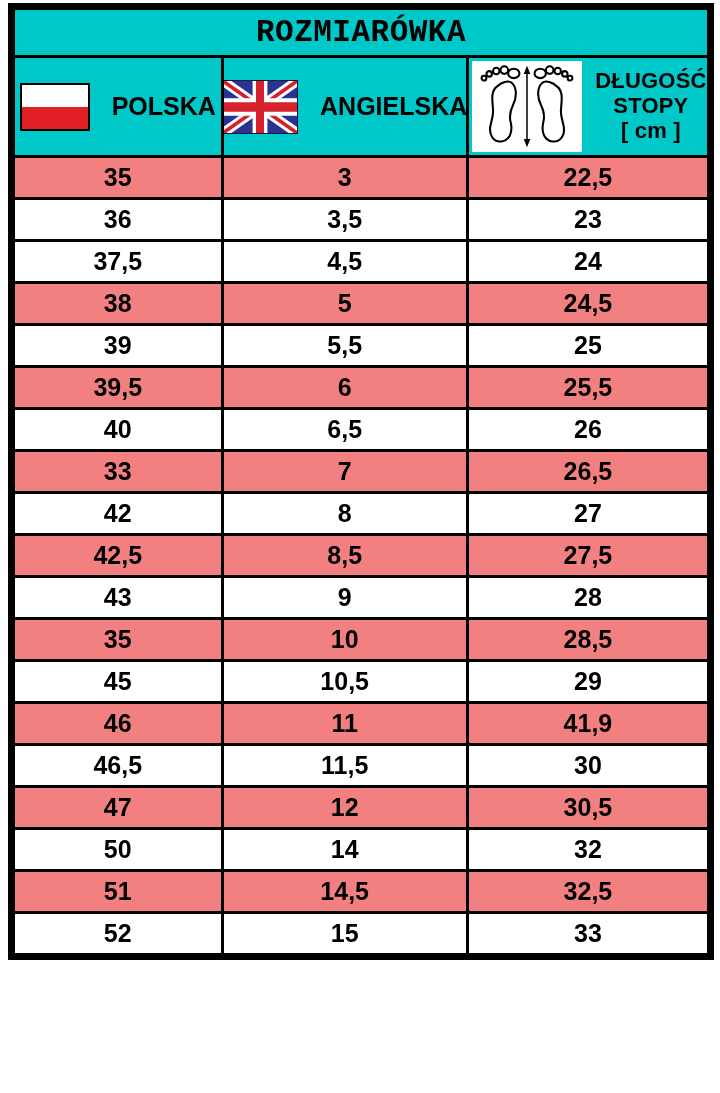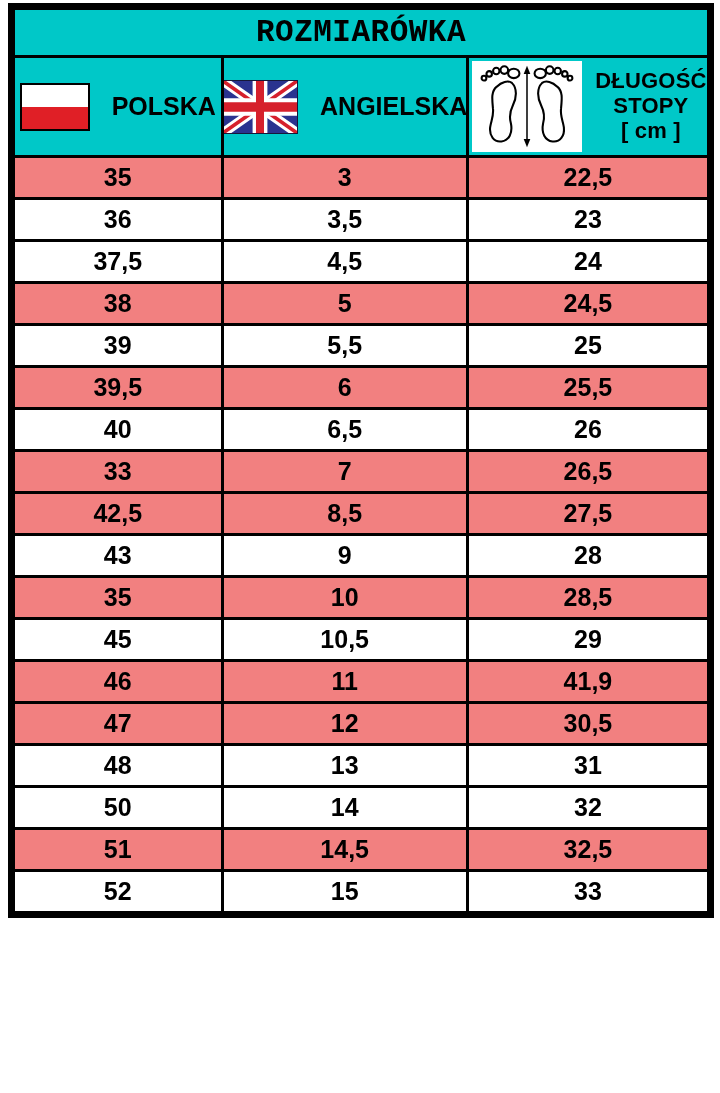--- a/index.html
+++ b/index.html
@@ -185,20 +185,25 @@
         <tr class="data-row">
           <td>40</td>
           <td>6,5</td>
           <td>26</td>
         </tr>
         <tr class="data-row alt">
           <td>33</td>
           <td>7</td>
           <td>26,5</td>
         </tr>
+        <tr class="data-row">
+          <td>42</td>
+          <td>8</td>
+          <td>27</td>
+        </tr>
         <tr class="data-row alt">
           <td>42,5</td>
           <td>8,5</td>
           <td>27,5</td>
         </tr>
         <tr class="data-row">
           <td>43</td>
           <td>9</td>
           <td>28</td>
         </tr>
@@ -210,29 +215,29 @@
         <tr class="data-row">
           <td>45</td>
           <td>10,5</td>
           <td>29</td>
         </tr>
         <tr class="data-row alt">
           <td>46</td>
           <td>11</td>
           <td>41,9</td>
         </tr>
+        <tr class="data-row">
+          <td>46,5</td>
+          <td>11,5</td>
+          <td>30</td>
+        </tr>
         <tr class="data-row alt">
           <td>47</td>
           <td>12</td>
           <td>30,5</td>
-        </tr>
-        <tr class="data-row">
-          <td>48</td>
-          <td>13</td>
-          <td>31</td>
         </tr>
         <tr class="data-row">
           <td>50</td>
           <td>14</td>
           <td>32</td>
         </tr>
         <tr class="data-row alt">
           <td>51</td>
           <td>14,5</td>
           <td>32,5</td>

